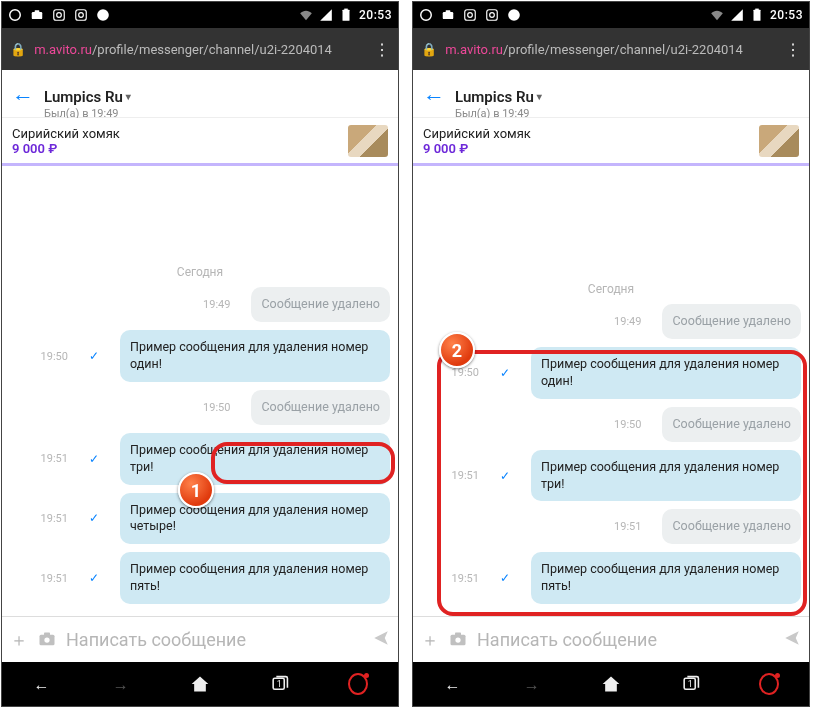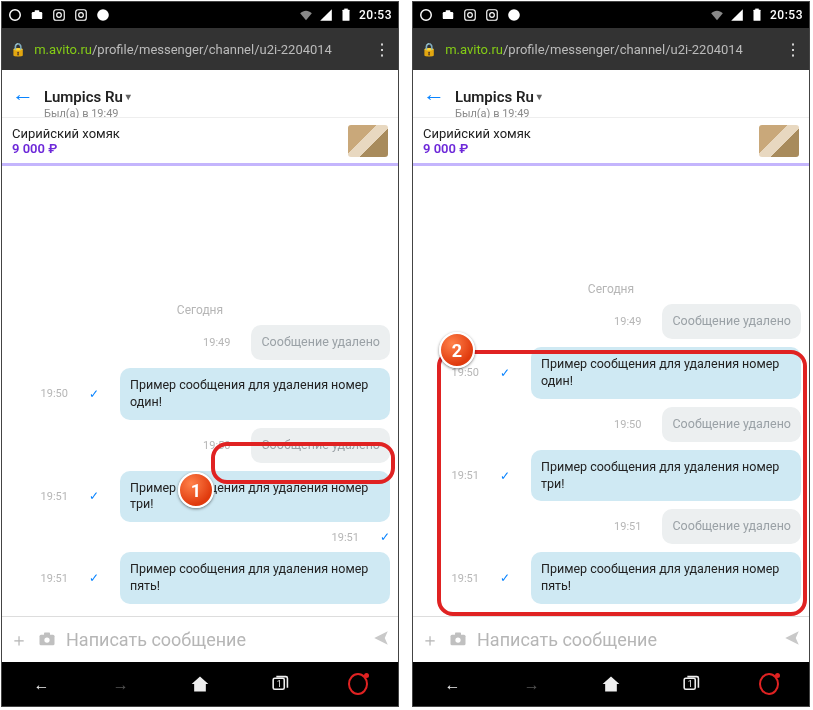--- a/index.html
+++ b/index.html
@@ -41,21 +41,21 @@
     background: #333;
     color: #bbb;
     display: flex;
     align-items: center;
     padding: 0 8px;
     font-size: 13px;
     gap: 8px;
   }
   .urlbar .lock { color: #4caf50; }
   .urlbar .url { flex: 1; white-space: nowrap; overflow: hidden; }
-  .urlbar .host { color: #84cc16; }
+  .urlbar .host { color: #ec4899; }
   .urlbar .menu { width: 16px; text-align: center; color: #eee; font-size: 16px; }
   
   .chathead {
     height: 48px;
     background: #fff;
     border-bottom: 1px solid #eee;
     display: flex;
     align-items: center;
     padding: 0 10px;
   }
@@ -249,20 +249,21 @@
         <div class="bubble deleted">Сообщение удалено</div>
       </div>
       <div class="msg-row">
         <span class="msg-time">19:51</span>
         <span class="msg-status">✓</span>
         <div class="bubble">Пример сообщения для удаления номер три!</div>
       </div>
       <div class="msg-row">
         <span class="msg-time">19:51</span>
         <span class="msg-status">✓</span>
+        <div class="bubble">Пример сообщения для удаления номер четыре!</div>
       </div>
       <div class="msg-row">
         <span class="msg-time">19:51</span>
         <span class="msg-status">✓</span>
         <div class="bubble">Пример сообщения для удаления номер пять!</div>
       </div>
     </div>
 
   <div class="composer">
     <span class="plus">＋</span>

